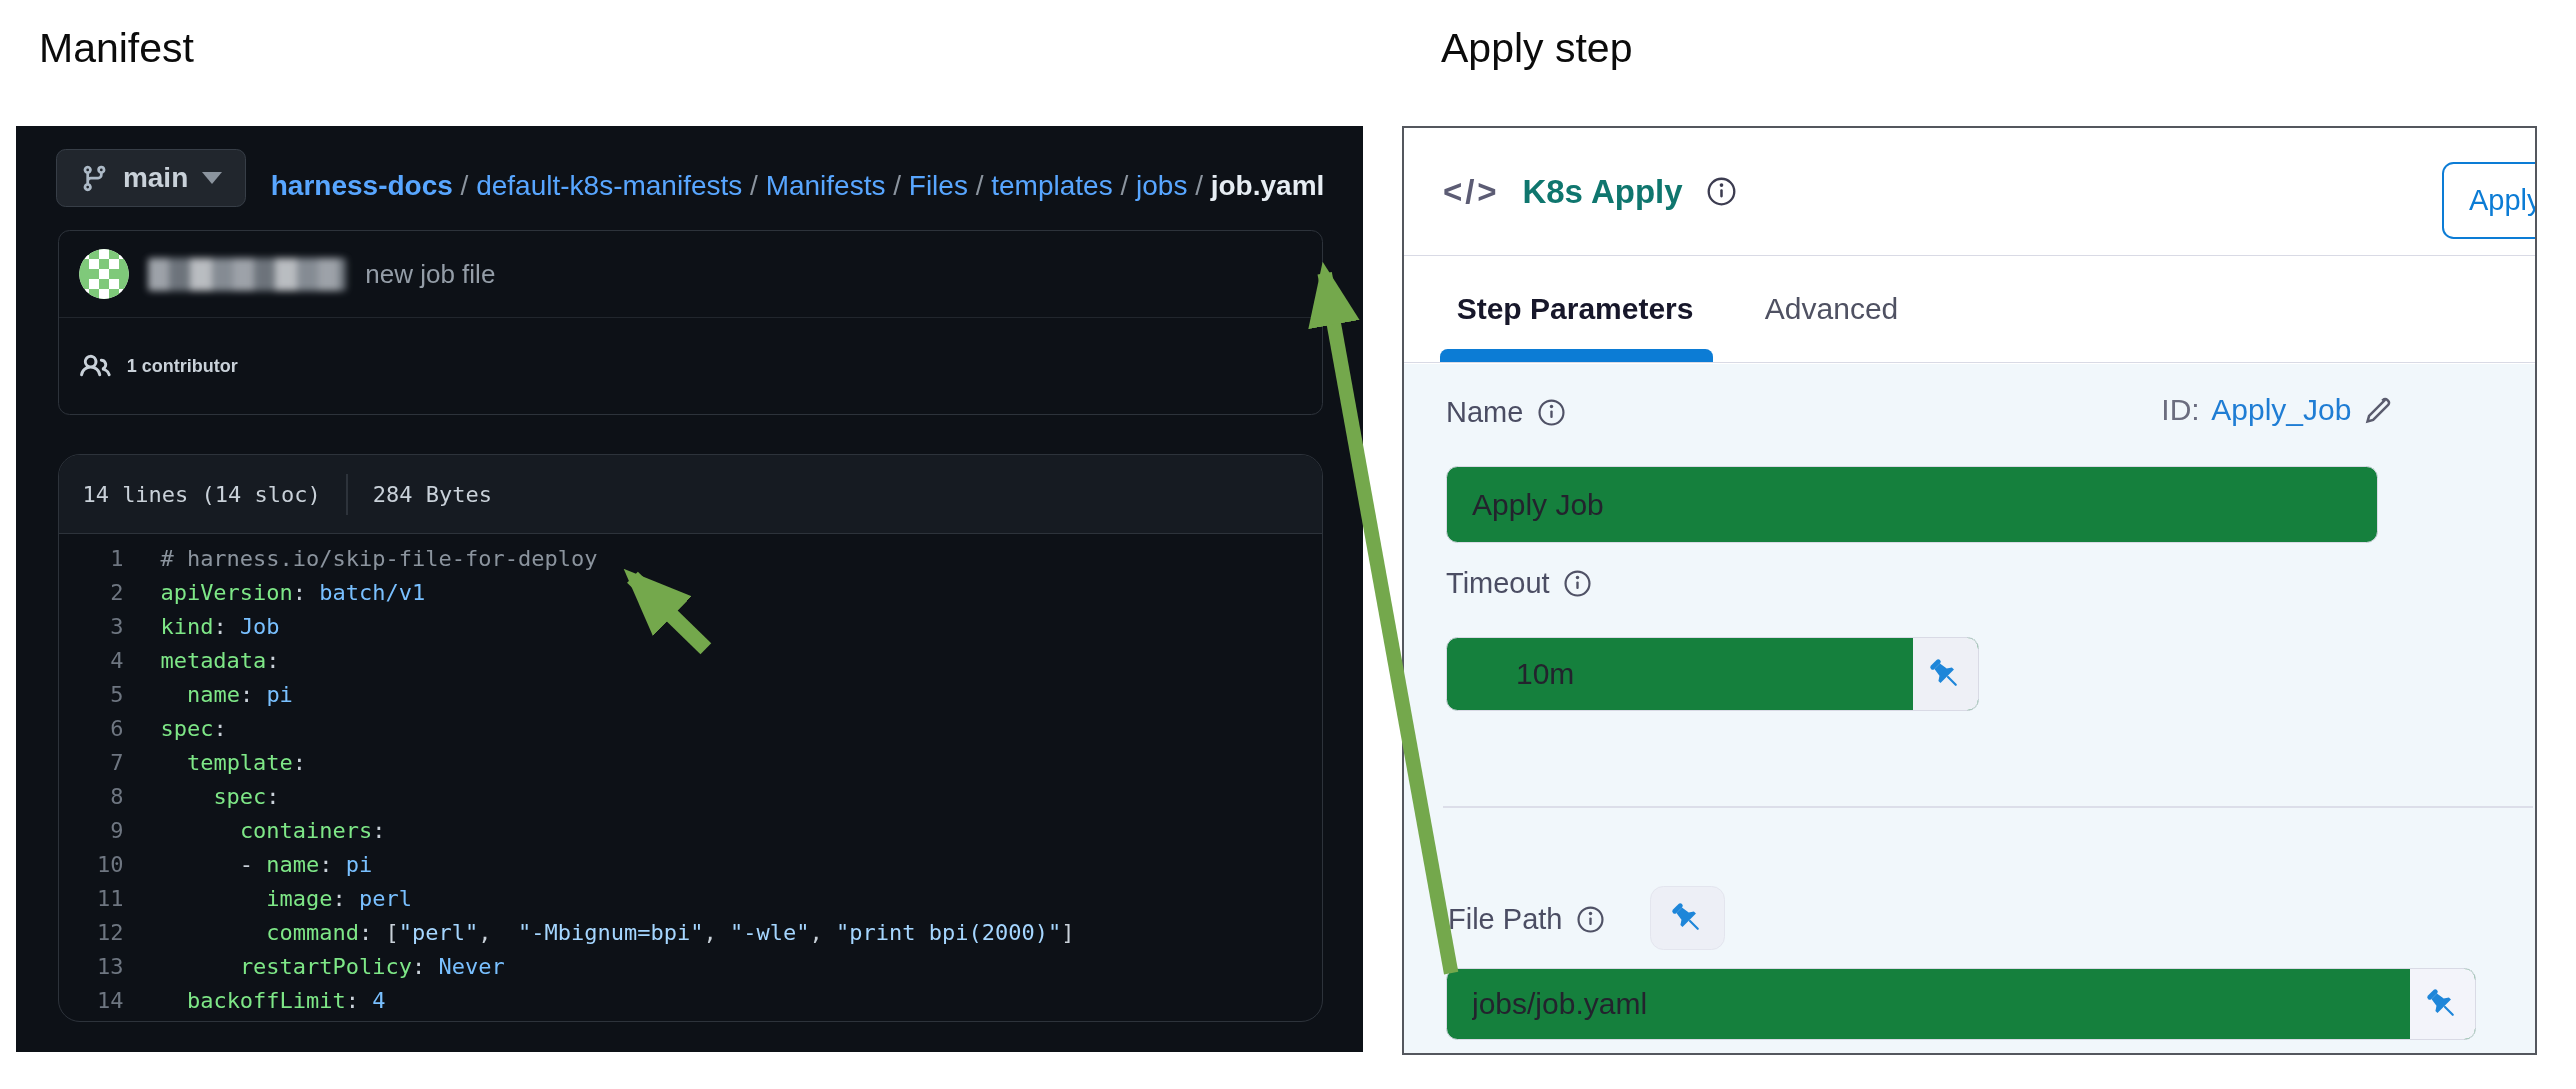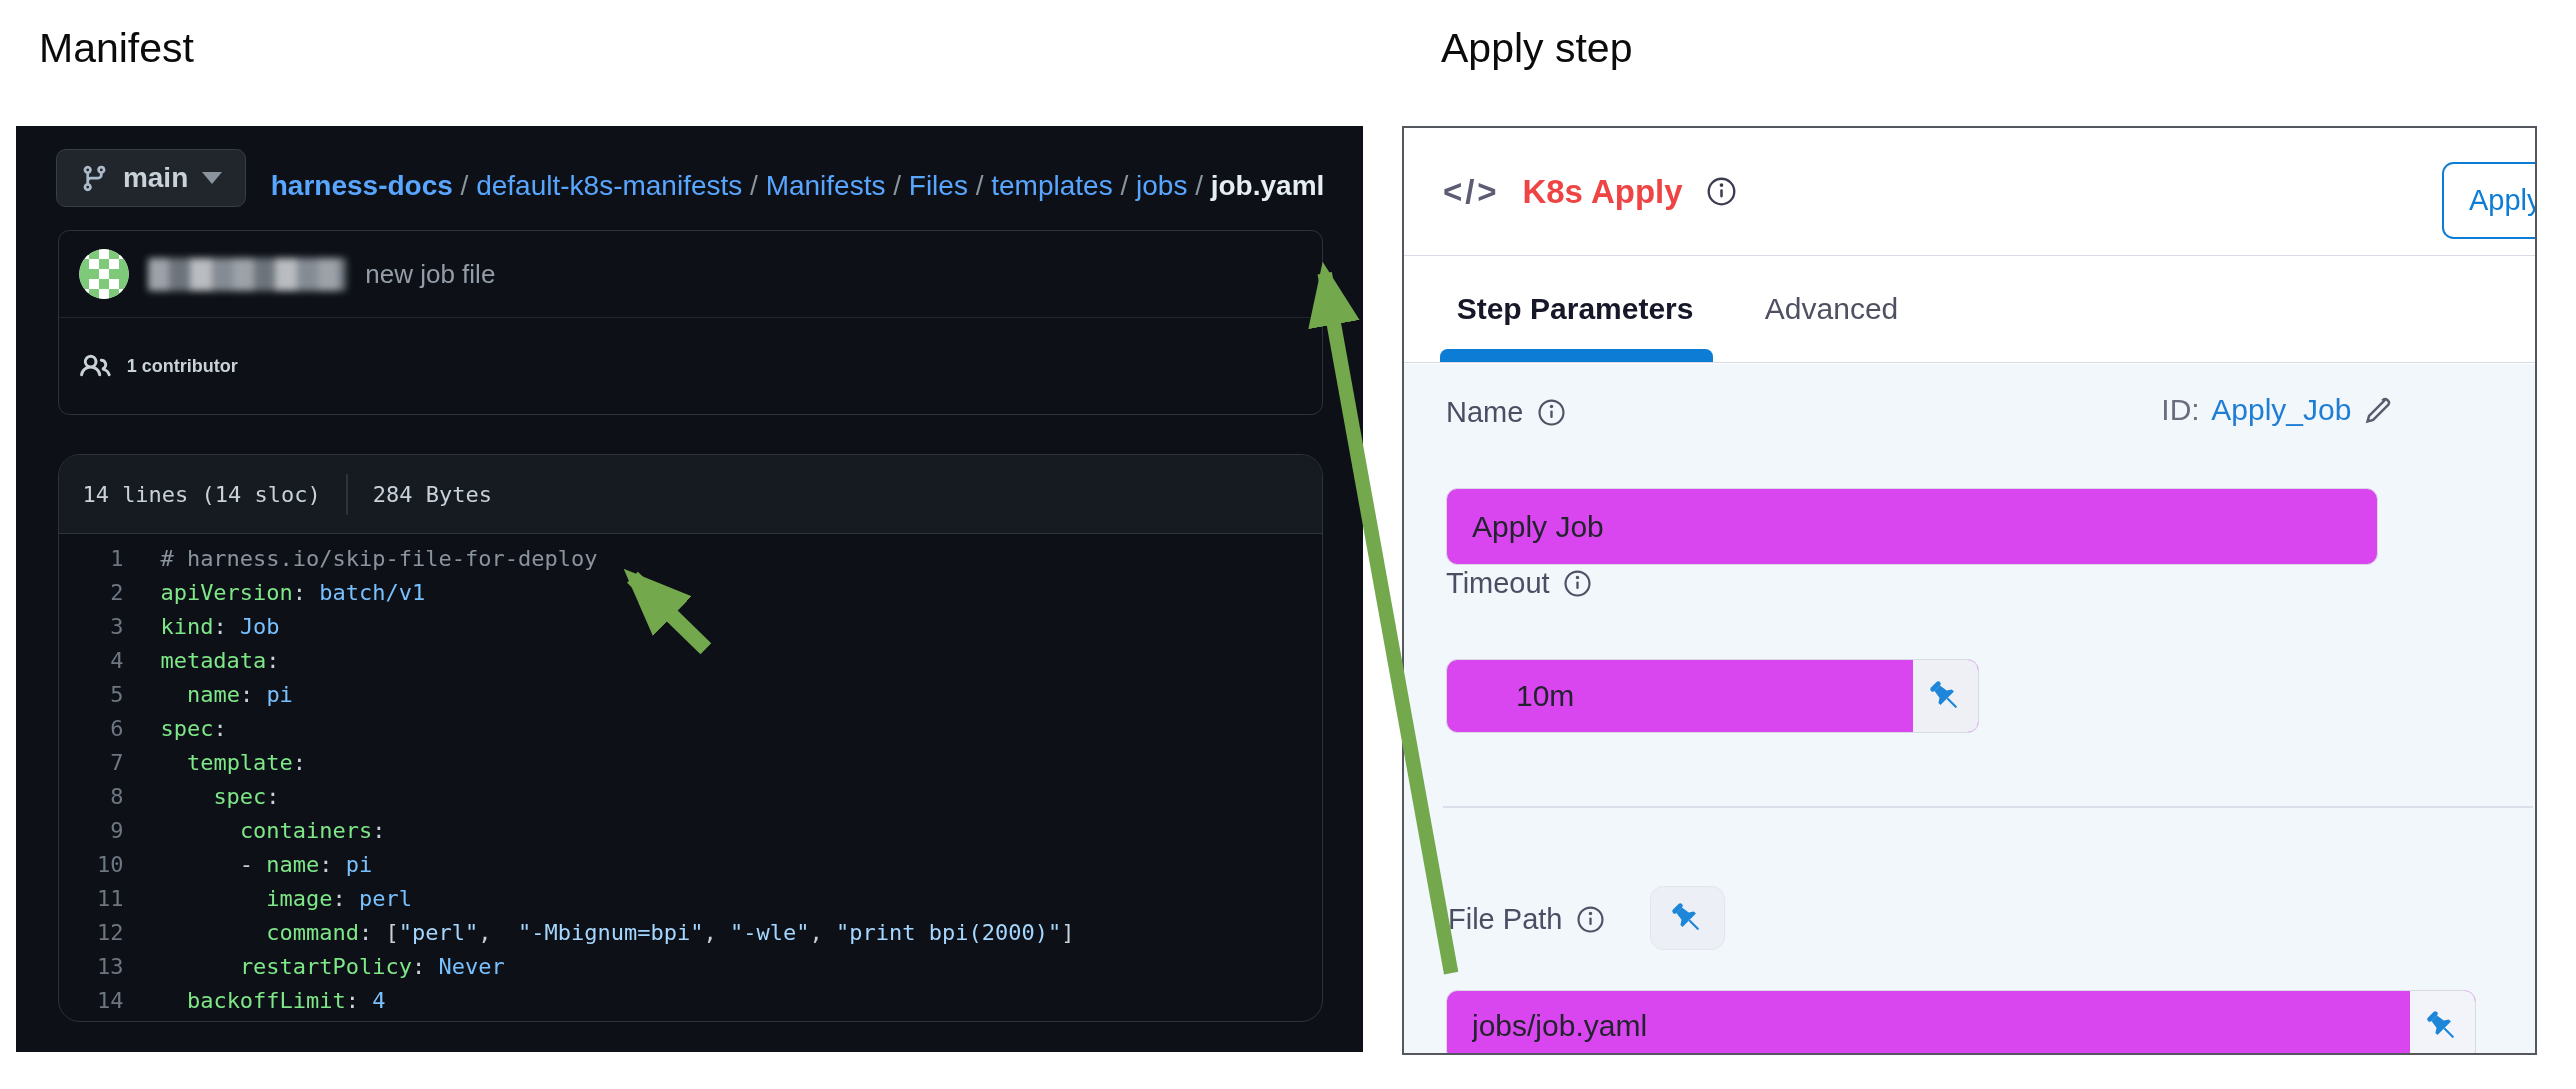--- a/index.html
+++ b/index.html
@@ -61,21 +61,21 @@
   .tok-s { color:#a5d6ff; }
   .tok-c { color:#8b949e; }
 
   
   .hn-panel { position:absolute; left:1402px; top:126px; width:1135px; height:929px;
               background:#ffffff; border:2.9px solid #54575e; overflow:hidden; }
   .hn-header { position:absolute; left:0; right:0; top:0; height:128px; background:#fff;
                border-bottom:1.9px solid #d9dae5; display:flex; align-items:center;
                gap:23px; padding-left:39px; }
   .code-glyph { font-size:33px; font-weight:700; color:#5c5c74; letter-spacing:2.9px; }
-  .hn-title { font-size:33px; font-weight:700; color:#ef4444; }
+  .hn-title { font-size:33px; font-weight:700; color:#0f766e; }
   .info-ic { width:31px; height:31px; color:#3c3c50; flex:none; }
   .apply-btn { position:absolute; left:1038px; top:34px; width:164px; height:77px;
                background:#fff; border:2.9px solid #0c7cd5; border-radius:11.6px;
                color:#0c7cd5; font-size:29px; font-family:inherit; cursor:pointer;
                display:flex; align-items:center; padding-left:25px; }
   .hn-tabs { position:absolute; left:0; right:0; top:128px; height:107px; background:#fff;
              border-bottom:1.9px solid #d9dae5; display:flex; align-items:center;
              padding-left:45px; gap:56px; }
   .tab { position:relative; height:100%; display:flex; align-items:center;
          padding:0 7.7px; font-size:30px; color:#4f5162; cursor:pointer; }
@@ -83,22 +83,22 @@
   .tab.active::after { content:""; position:absolute; left:-8.7px; right:-11.6px; bottom:0;
                        height:12.6px; background:#0c7cd5; border-radius:7.7px 7.7px 0 0; }
   .hn-content { position:absolute; left:0; right:0; top:236px; bottom:0; background:#f1f7fb; }
   .f-label { position:absolute; display:flex; align-items:center; gap:13.5px;
              font-size:29px; color:#4b4d63; }
   .f-label .info-ic { width:29px; height:29px; color:#505266; }
   .id-row { position:absolute; display:flex; align-items:center; gap:11.6px; font-size:30px; }
   .id-lab { color:#6b6d7f; }
   .id-val { color:#1f7dd4; text-decoration:none; cursor:pointer; }
   .pencil-ic { width:29px; height:29px; color:#5a5c6e; cursor:pointer; }
-  .inp { position:absolute; background:#d946ef; border:1.9px solid #d9dae5; border-radius:11.6px;
-         display:flex; align-items:stretch; overflow:hidden;margin-top:22px; }
+  .inp { position:absolute; background:#15803d; border:1.9px solid #d9dae5; border-radius:11.6px;
+         display:flex; align-items:stretch; overflow:hidden; }
   .inp input { flex:1; border:none; outline:none; background:transparent;
                font-family:inherit; font-size:30px; color:#23232d; padding:0 25px; min-width:0; }
   .pin-seg { flex:none; width:65px; background:#eef0f6; display:flex;
              align-items:center; justify-content:center; cursor:pointer; }
   .pin-seg.lighter { background:#f3f4fa; }
   .pin-ic { width:39px; height:39px; color:#1e86d9; }
   .pin-btn { position:absolute; width:75px; height:64px; background:#edeff6;
              border:1.9px solid #e3e5ee; border-radius:13.5px; display:flex;
              align-items:center; justify-content:center; cursor:pointer; }
   .sec-divider { position:absolute; height:1.9px; background:#dcdee9; }

